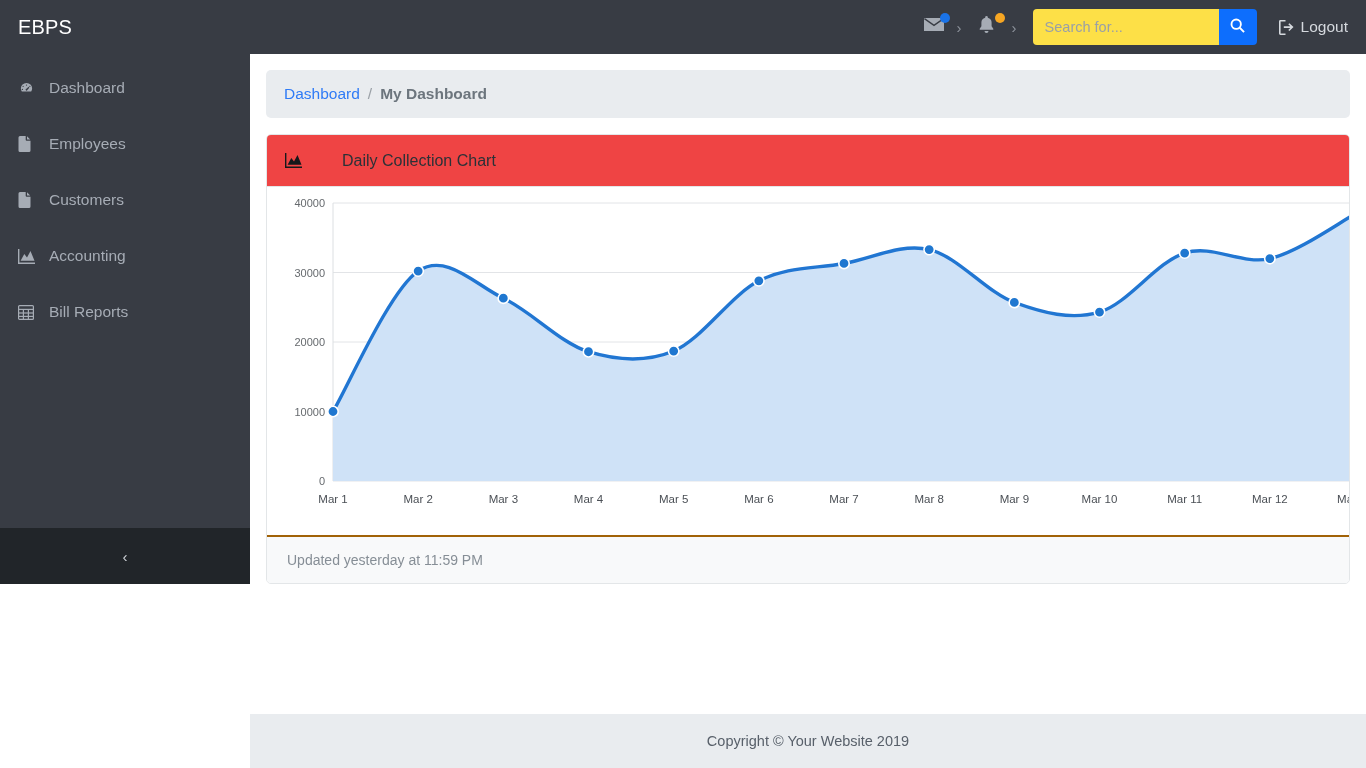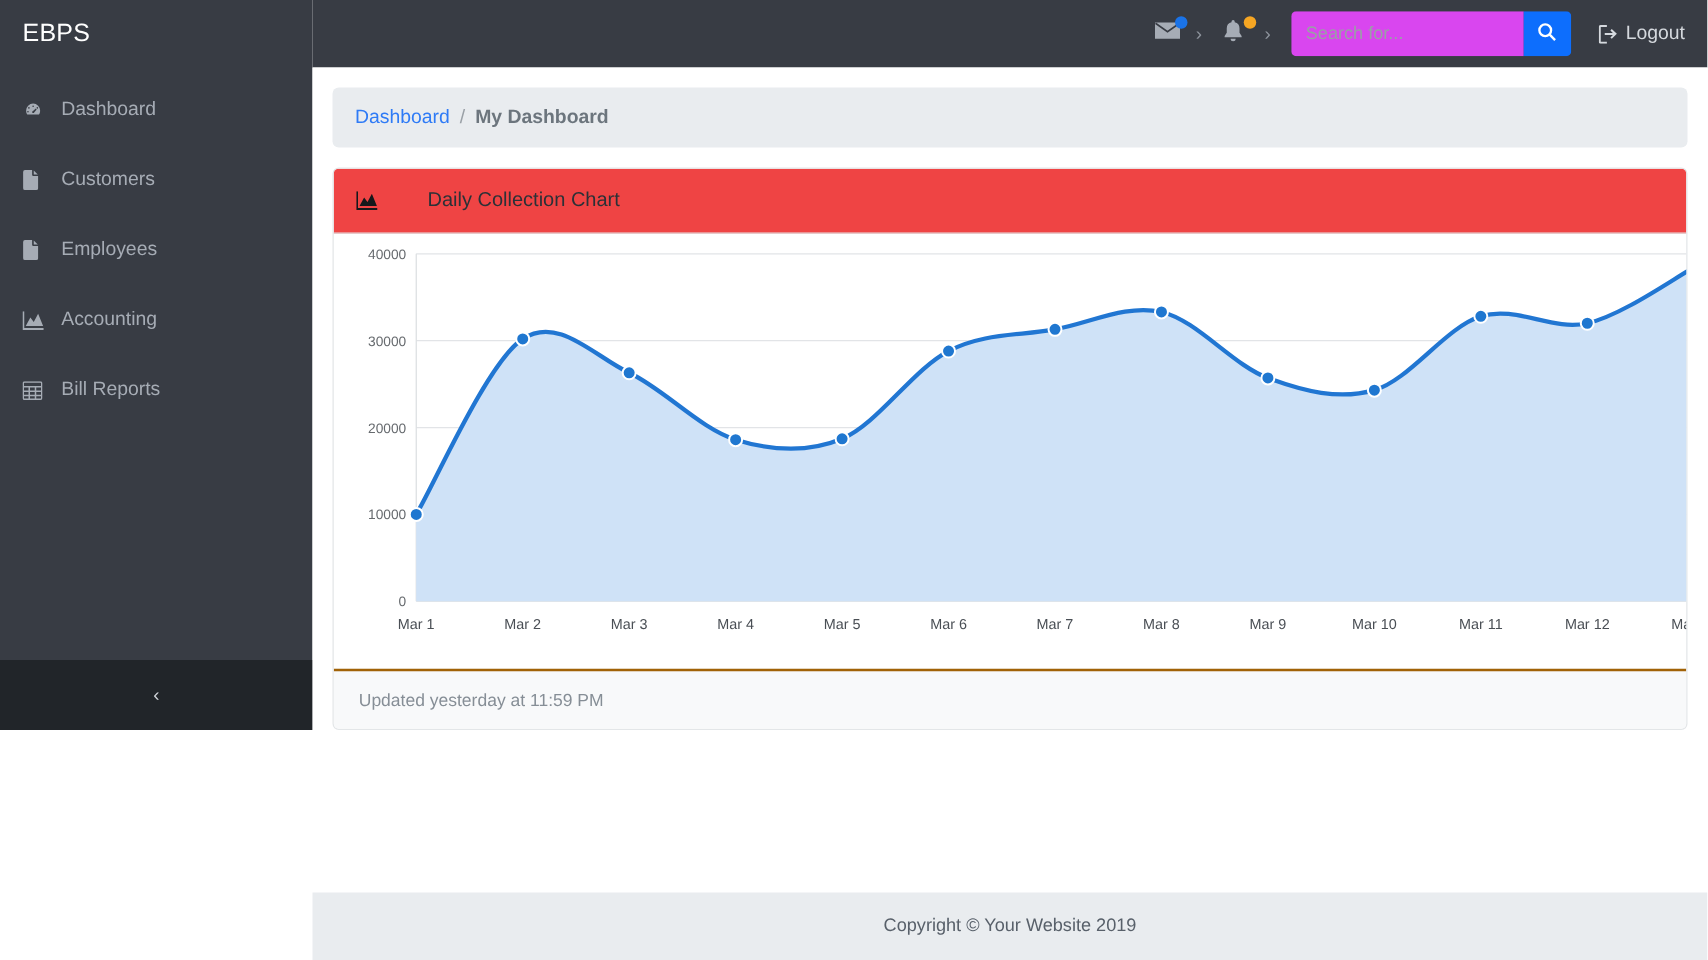--- a/index.html
+++ b/index.html
@@ -95,21 +95,21 @@
     margin-right: 22px;
     border-radius: 4px;
     overflow: hidden;
   }
   #search-input {
     width: 186px; height: 36px;
     border: none; outline: none;
     padding: 0 12px;
     font-size: 14.5px;
     color: #333;
-    background: #d946ef;
+    background: #fde047;
     font-family: "Liberation Sans", sans-serif;
   }
   #search-input::placeholder { color: #9aa0a6; }
   #search-button {
     width: 38px; height: 36px;
     border: none;
     background: #0d6efd;
     color: #ffffff;
     display: flex; align-items: center; justify-content: center;
     cursor: pointer;
@@ -203,30 +203,30 @@
         </span>
         <span>Dashboard</span>
       </a>
 
       <a class="nav-item">
         <span class="nav-ico">
           <svg width="13" height="16" viewBox="0 0 12 16" fill="currentColor">
               <path d="M7.2 0H1.5A1.5 1.5 0 0 0 0 1.5v13A1.5 1.5 0 0 0 1.5 16h9a1.5 1.5 0 0 0 1.5-1.5V4.8H8.2a1 1 0 0 1-1-1V0zm1.3.3V3.5h3.2L8.5.3z"></path>
             </svg>
         </span>
-        <span>Customers</span>
+        <span>Employees</span>
       </a>
 
       <a class="nav-item">
         <span class="nav-ico">
           <svg width="13" height="16" viewBox="0 0 12 16" fill="currentColor">
               <path d="M7.2 0H1.5A1.5 1.5 0 0 0 0 1.5v13A1.5 1.5 0 0 0 1.5 16h9a1.5 1.5 0 0 0 1.5-1.5V4.8H8.2a1 1 0 0 1-1-1V0zm1.3.3V3.5h3.2L8.5.3z"></path>
             </svg>
         </span>
-        <span>Employees</span>
+        <span>Customers</span>
       </a>
 
       <a class="nav-item">
         <span class="nav-ico">
           <svg width="17" height="15" viewBox="0 0 17 15" fill="currentColor">
               <path d="M0 0h1.4v13.4H17V15H0z"></path>
               <path d="M2.6 11.8 6.3 5l2.7 3.6L12.5 2l4 9.8z"></path>
             </svg>
         </span>
         <span>Accounting</span>

